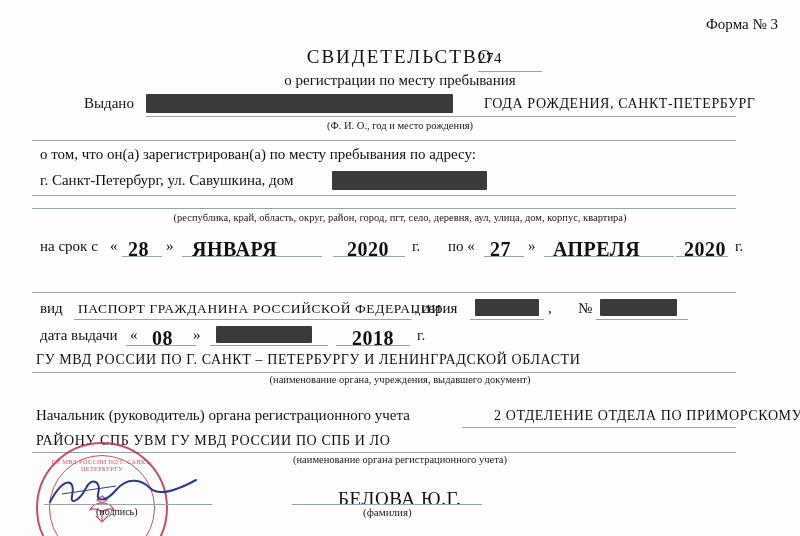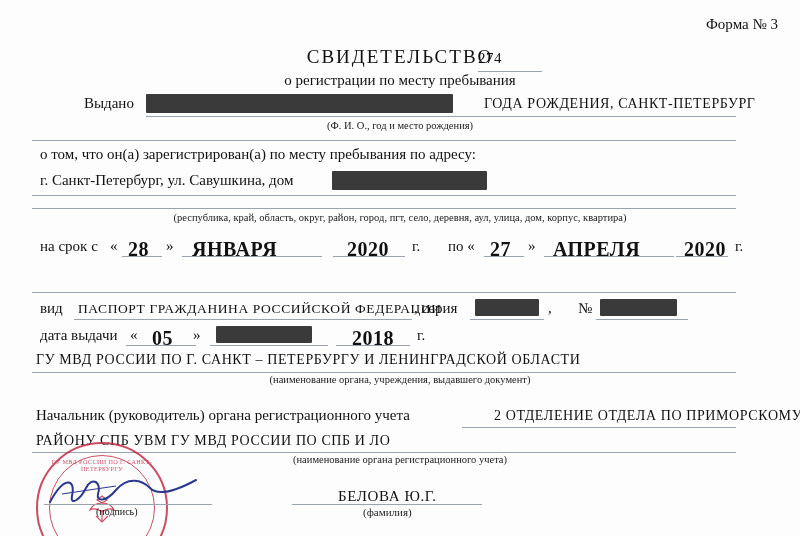--- a/index.html
+++ b/index.html
@@ -232,21 +232,21 @@
   <div class="txt" style="left:414px; top:300px;">, серия</div>
   <div class="redact" style="left:475px; top:299px; width:64px; height:17px;"></div>
   <div class="rule" style="left:470px; top:319px; width:74px;"></div>
   <div class="txt" style="left:548px; top:300px;">,</div>
   <div class="txt" style="left:578px; top:300px;">№</div>
   <div class="redact" style="left:600px; top:299px; width:77px; height:17px;"></div>
   <div class="rule" style="left:596px; top:319px; width:92px;"></div>
 
   <div class="txt" style="left:40px; top:327px;">дата выдачи</div>
   <div class="txt" style="left:130px; top:327px;">«</div>
-  <div class="val" style="left:152px; top:327px;">05</div>
+  <div class="val" style="left:152px; top:327px;">08</div>
   <div class="rule" style="left:126px; top:345px; width:70px;"></div>
   <div class="txt" style="left:193px; top:327px;">»</div>
   <div class="redact" style="left:216px; top:326px; width:96px; height:17px;"></div>
   <div class="rule" style="left:210px; top:345px; width:118px;"></div>
   <div class="val" style="left:352px; top:327px;">2018</div>
   <div class="rule" style="left:336px; top:345px; width:74px;"></div>
   <div class="txt" style="left:417px; top:327px;">г.</div>
 
   <div class="txt caps" style="left:36px; top:352px; font-size:14px;">ГУ  МВД  РОССИИ  ПО  Г. САНКТ – ПЕТЕРБУРГУ  И  ЛЕНИНГРАДСКОЙ ОБЛАСТИ</div>
   <div class="rule" style="left:32px; top:372px; width:704px;"></div>
@@ -278,17 +278,17 @@
 
   <div class="signature">
     <svg width="160" height="40" viewBox="0 0 160 40" aria-hidden="true">
       <path d="M4 30 C18 4, 30 6, 26 24 C24 34, 34 28, 40 16 C46 4, 56 10, 52 22 C50 30, 60 30, 70 18 C82 4, 96 8, 104 16 C112 24, 128 20, 150 8" fill="none" stroke="#2b3a8f" stroke-width="2" stroke-linecap="round"></path>
       <path d="M16 22 L70 14" fill="none" stroke="#2b3a8f" stroke-width="1.2"></path>
     </svg>
   </div>
   <div class="rule" style="left:44px; top:504px; width:168px;"></div>
   <div class="sig-caption">(подпись)</div>
 
-  <div class="txt caps" style="left:338px; top:488px; font-size:15px;">БЕЛОВА Ю.Г.</div>
+  <div class="txt caps" style="left:338px; top:488px; font-size:19px;">БЕЛОВА Ю.Г.</div>
   <div class="rule" style="left:292px; top:504px; width:190px;"></div>
   <div class="txt small" style="left:363px; top:506px;">(фамилия)</div>
 
 </div>
 
 </body></html>

